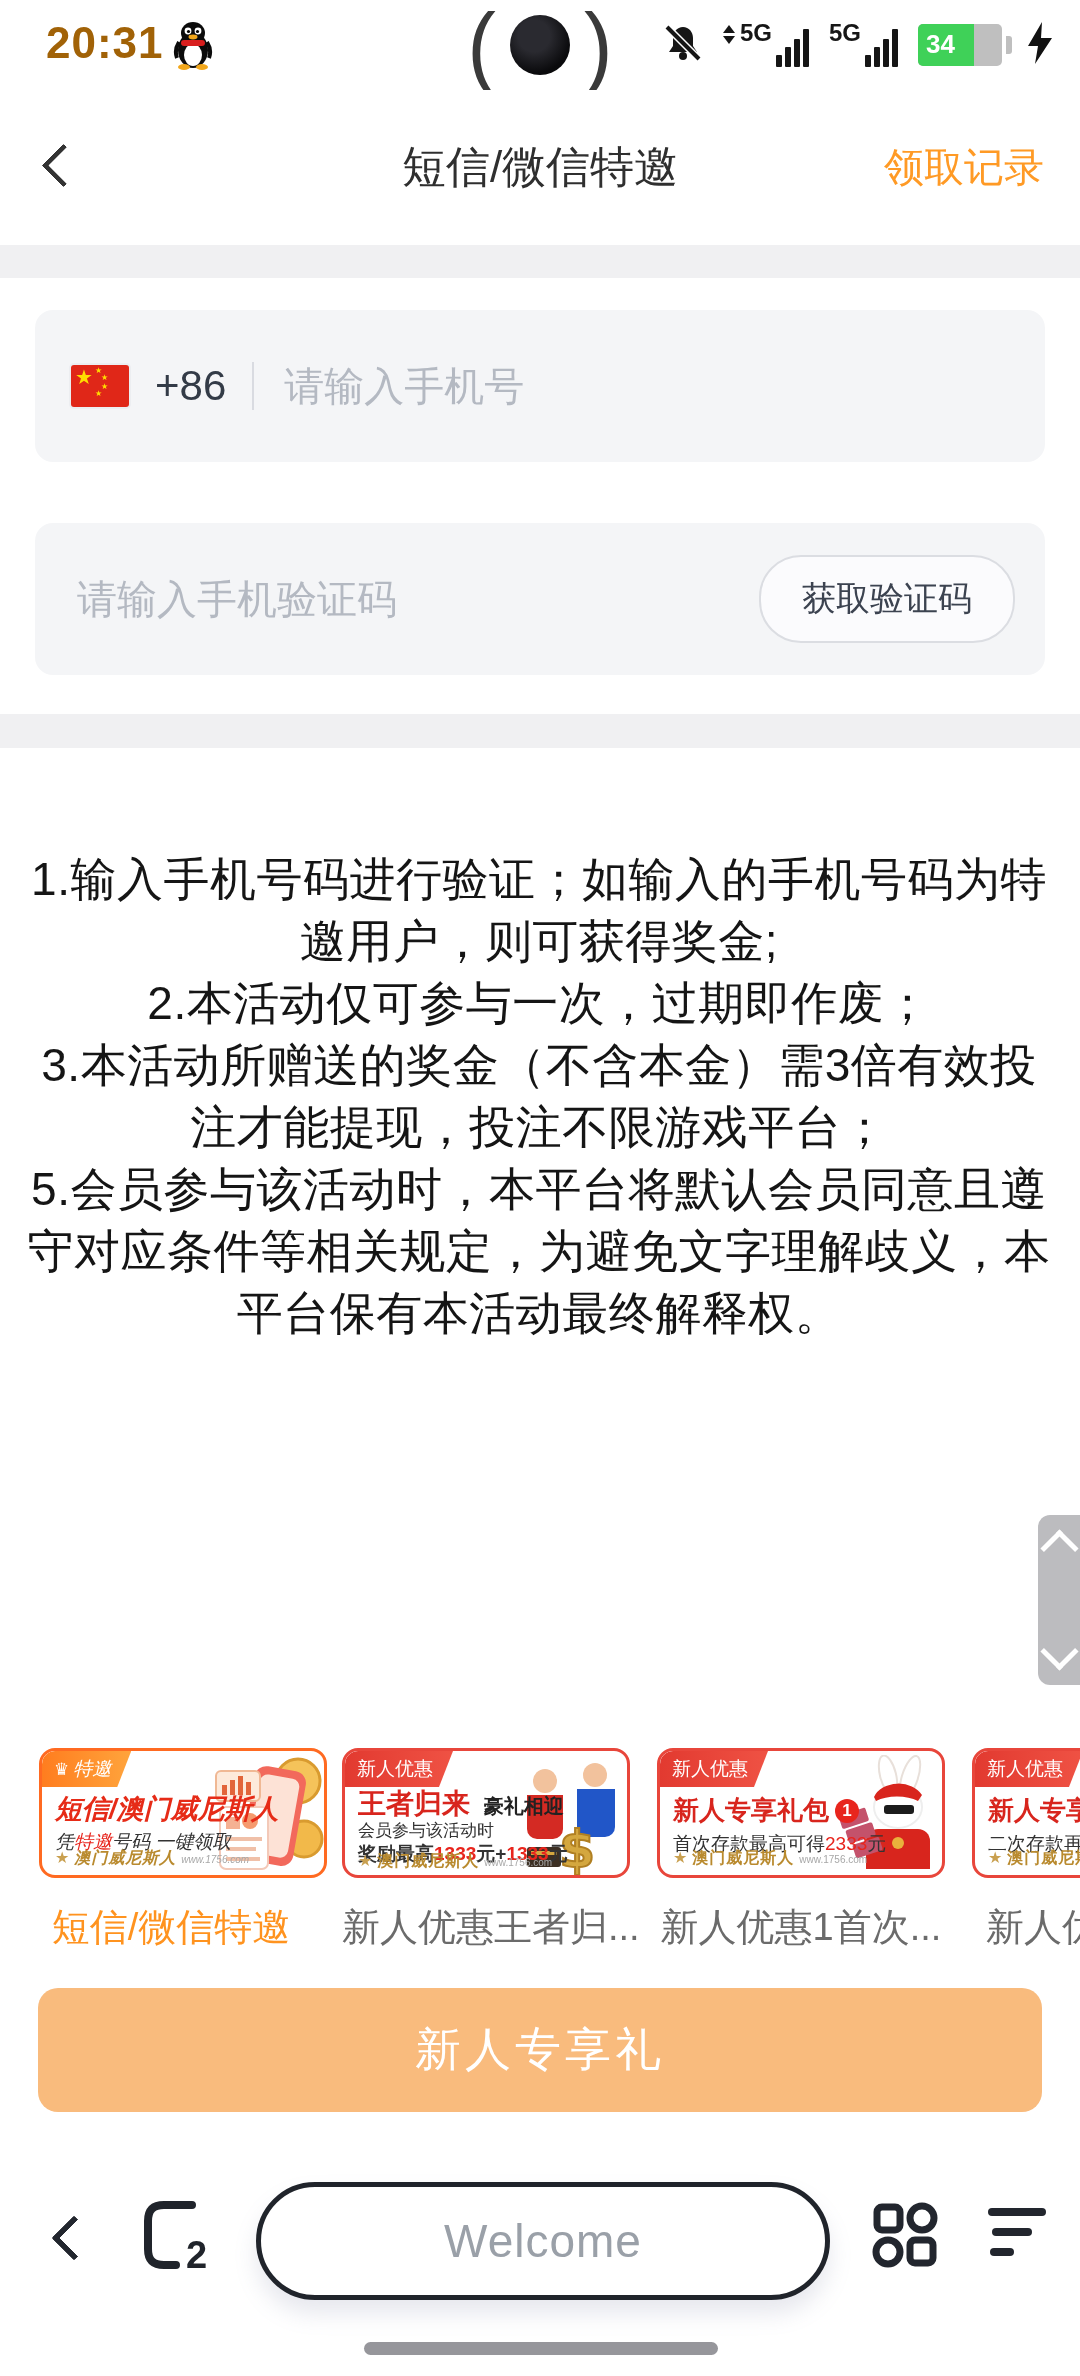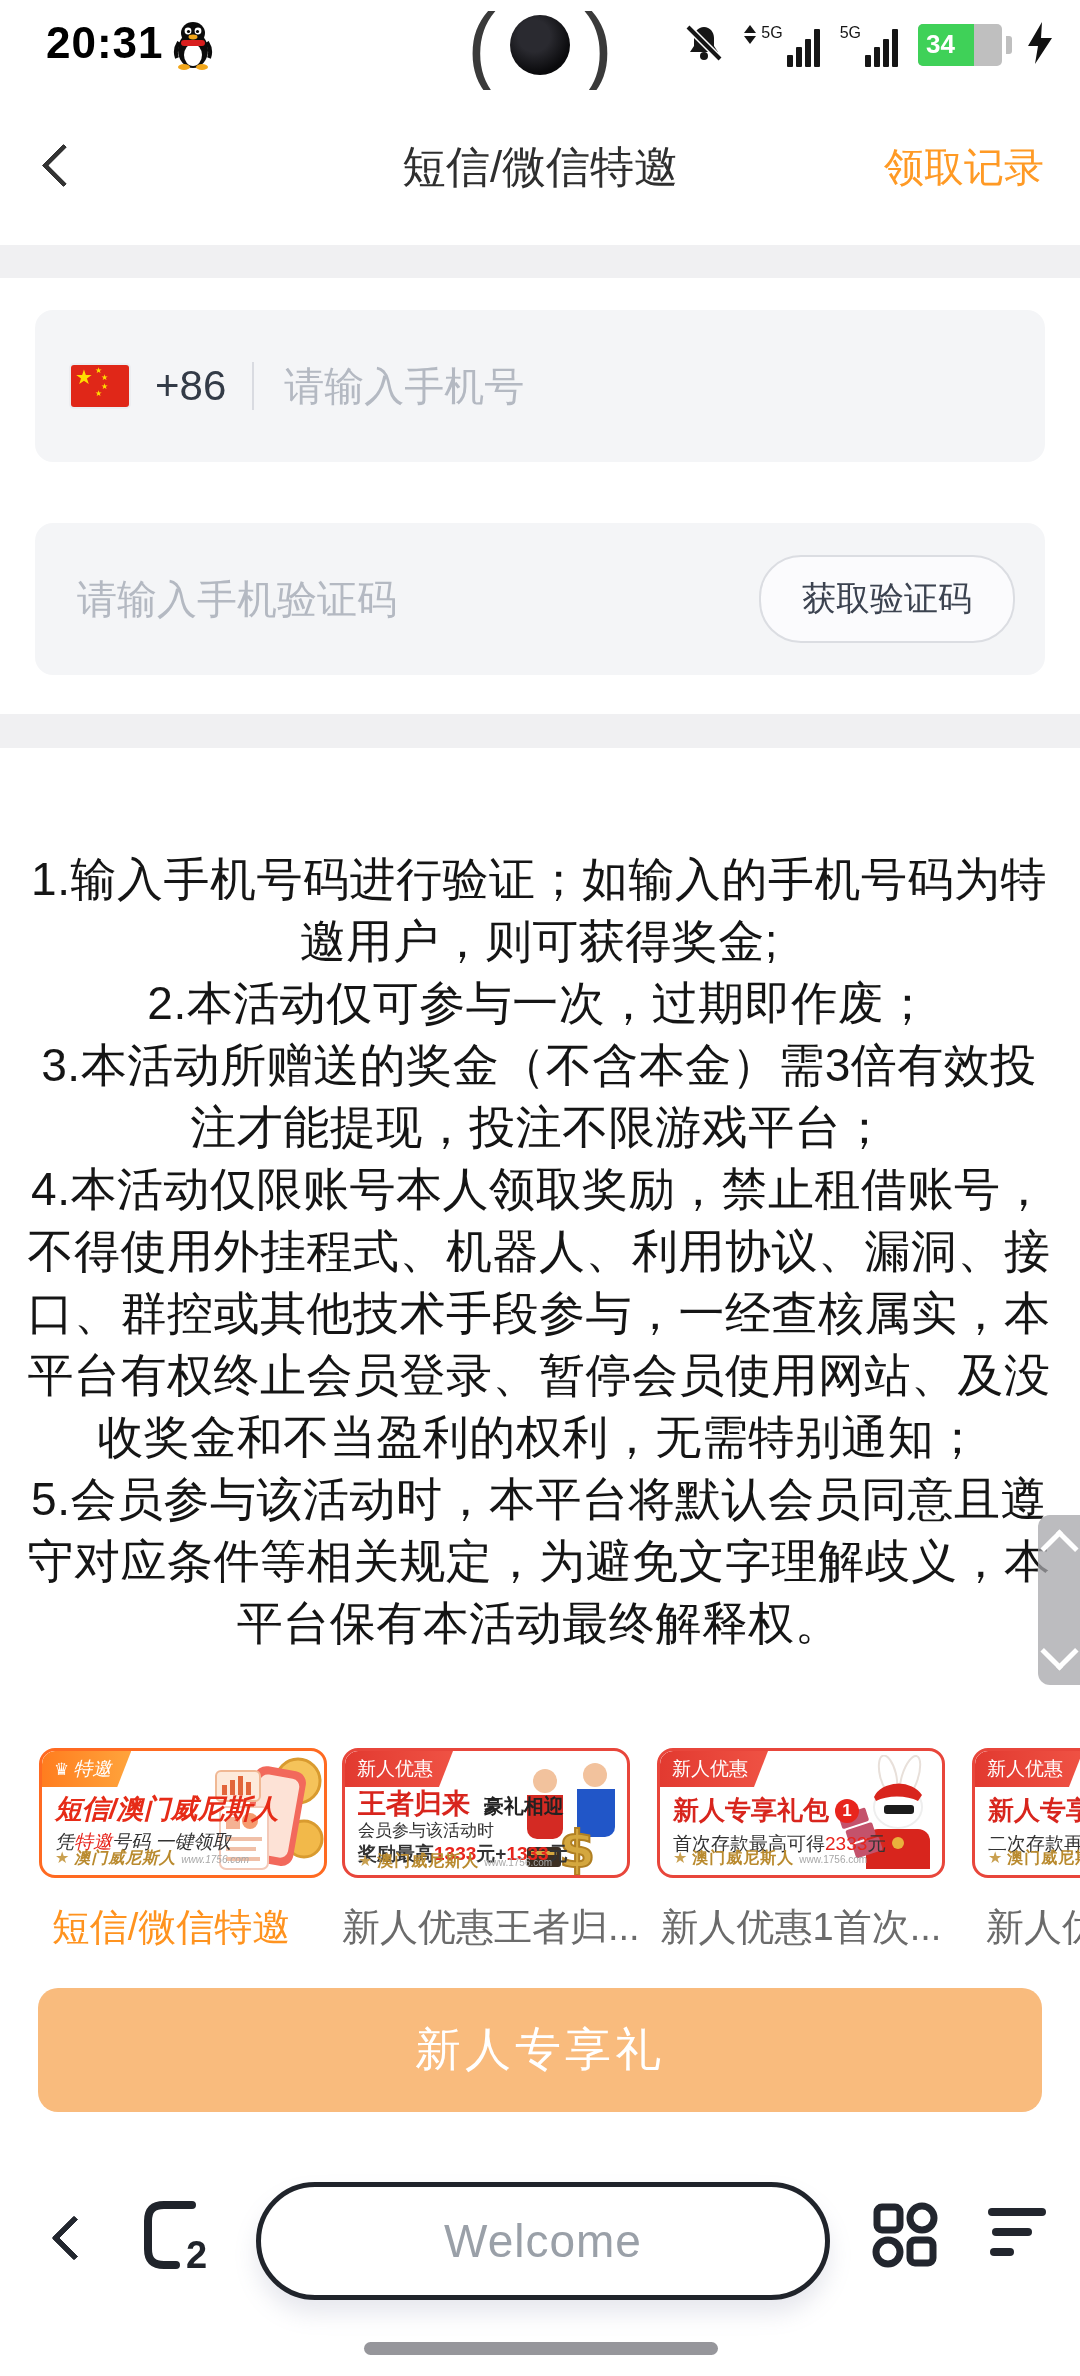--- a/index.html
+++ b/index.html
@@ -3,28 +3,28 @@
 <meta charset="utf-8">
 <style>
   html,body{margin:0;padding:0;}
   body{
     width:1080px;height:2376px;position:relative;overflow:hidden;background:#fff;
     font-family:"Liberation Sans","DejaVu Sans",sans-serif;
   }
 
   
   .status-bar{position:absolute;left:0;top:0;width:1080px;height:90px;background:#fff;}
-  .clock{position:absolute;left:46px;top:18px;font-size:44px;font-weight:700;color:#000000;letter-spacing:1px;}
+  .clock{position:absolute;left:46px;top:18px;font-size:44px;font-weight:700;color:#a16207;letter-spacing:1px;}
   .qq-icon{position:absolute;left:172px;top:20px;}
   .notch-wrap{position:absolute;left:0;top:0;width:1080px;height:90px;display:flex;align-items:center;justify-content:center;gap:14px;}
   .paren{font-size:86px;color:#3a3a3a;font-weight:400;line-height:90px;transform:scaleY(1.05);}
   .camera{width:60px;height:60px;border-radius:50%;background:radial-gradient(circle at 40% 35%,#2a2a30 0 30%,#0a0a0c 70%);}
   .sb-right{position:absolute;right:26px;top:0;height:90px;display:flex;align-items:center;gap:20px;}
   .sig{display:flex;align-items:flex-end;gap:2px;height:44px;position:relative;}
-  .sig .label{font-size:16px;font-weight:400;color:#161616;line-height:20px;margin-right:2px;align-self:flex-start;}
+  .sig .label{font-size:24px;font-weight:700;color:#161616;line-height:20px;margin-right:2px;align-self:flex-start;}
   .bars{display:flex;align-items:flex-end;gap:3px;}
   .bars i{display:block;width:6px;background:#161616;border-radius:1px;}
   .updown{display:flex;flex-direction:column;gap:3px;margin-right:3px;align-self:flex-start;margin-top:2px;}
   .tri-up{width:0;height:0;border-left:6px solid transparent;border-right:6px solid transparent;border-bottom:8px solid #161616;}
   .tri-dn{width:0;height:0;border-left:6px solid transparent;border-right:6px solid transparent;border-top:8px solid #161616;}
   .battery{position:relative;width:84px;height:42px;border-radius:5px;background:#bfbfbf;overflow:hidden;}
   .battery .fill{position:absolute;left:0;top:0;bottom:0;width:56px;background:#3fd158;}
   .battery .pct{position:absolute;left:8px;top:5px;font-size:26px;font-weight:700;color:#fff;z-index:2;}
   .battery-nub{width:6px;height:18px;background:#bfbfbf;border-radius:0 3px 3px 0;margin-left:-16px;}
 
@@ -206,21 +206,20 @@
     <span class="get-code">获取验证码</span>
   </div>
 </div>
 
 <div class="band band2"></div>
 
 <div class="rules">
   <p>1.输入手机号码进行验证；如输入的手机号码为特邀用户，则可获得奖金;</p>
   <p>2.本活动仅可参与一次，过期即作废；</p>
   <p>3.本活动所赠送的奖金（不含本金）需3倍有效投注才能提现，投注不限游戏平台；</p>
-  <p>4.本活动仅限账号本人领取奖励，禁止租借账号，不得使用外挂程式、机器人、利用协议、漏洞、接口、群控或其他技术手段参与，一经查核属实，本平台有权终止会员登录、暂停会员使用网站、及没收奖金和不当盈利的权利，无需特别通知；</p>
   <p>5.会员参与该活动时，本平台将默认会员同意且遵守对应条件等相关规定，为避免文字理解歧义，本平台保有本活动最终解释权。</p>
 </div>
 
 <div class="scrollw">
   <span class="chev up"></span>
   <span class="chev dn"></span>
 </div>
 
 <div class="card b-orange" style="left:39px;font-style:italic;">
   <span class="illo">

